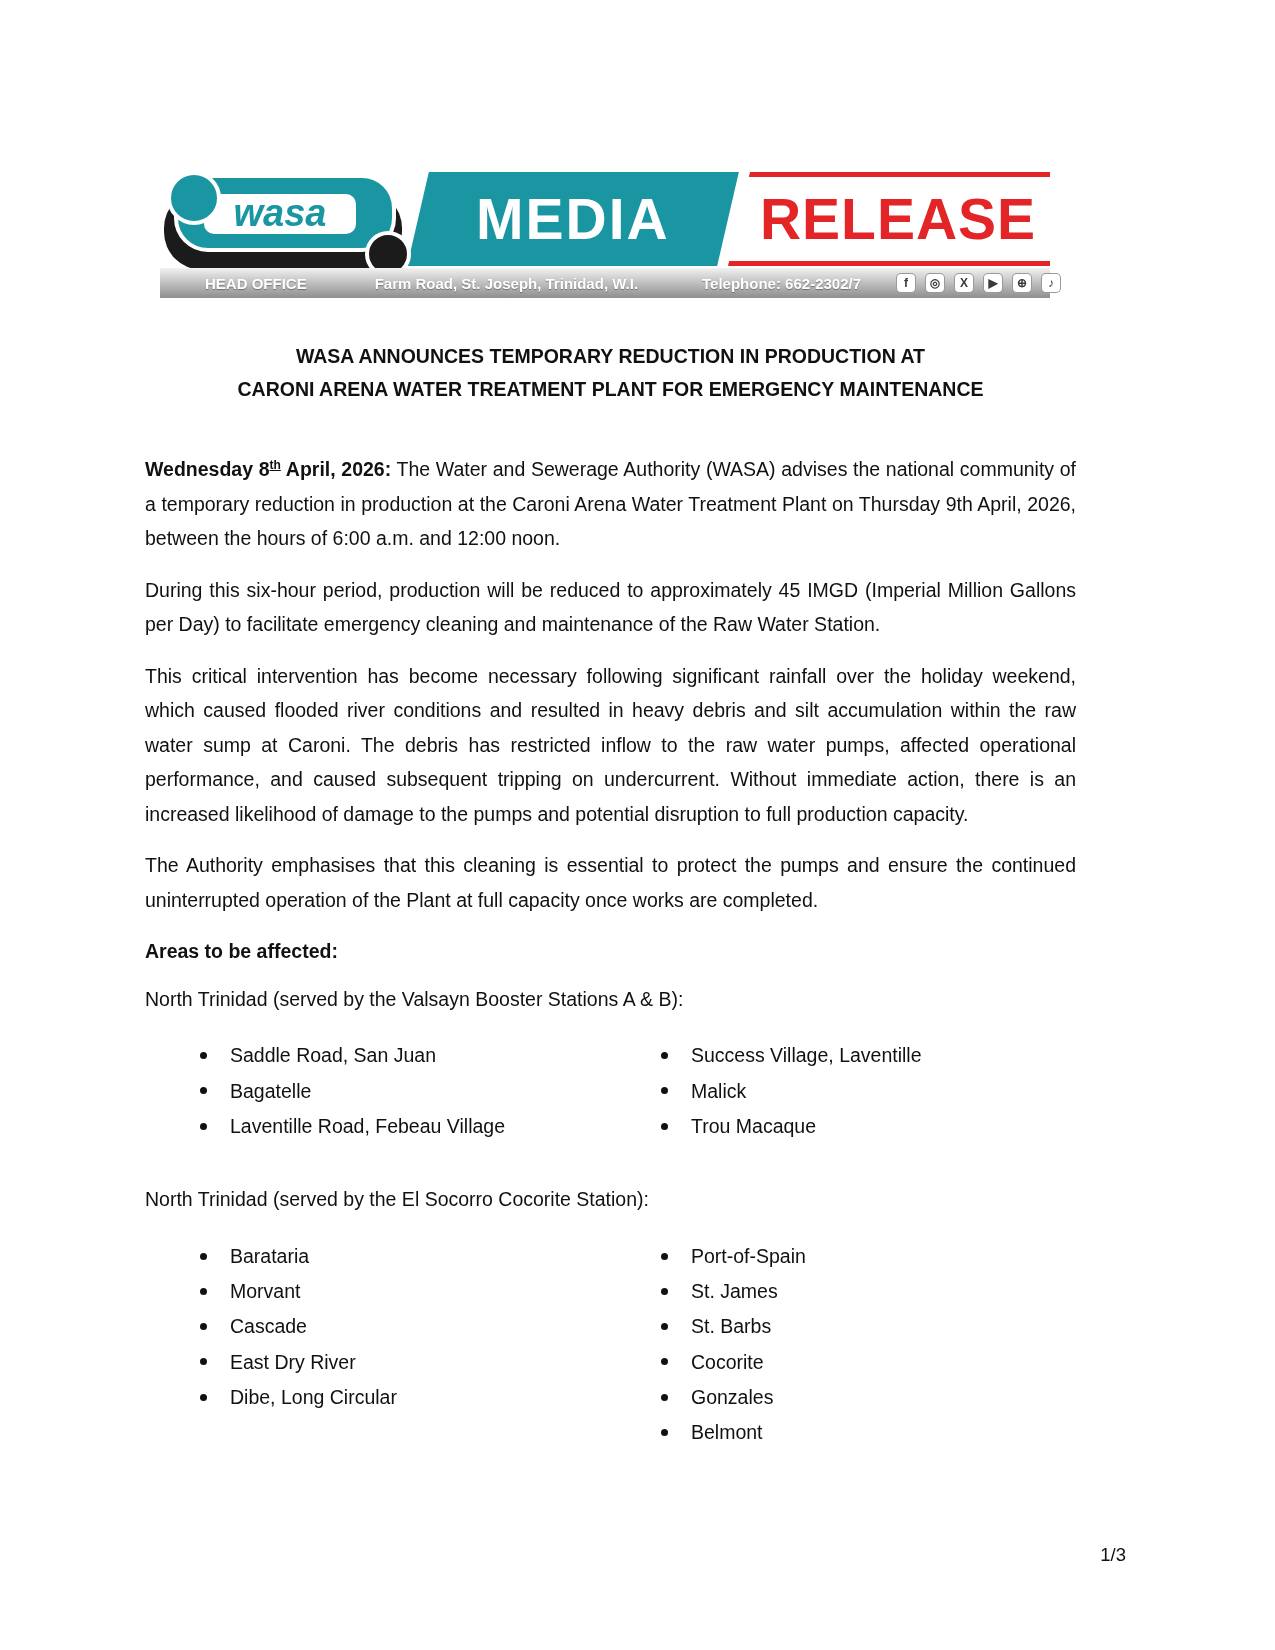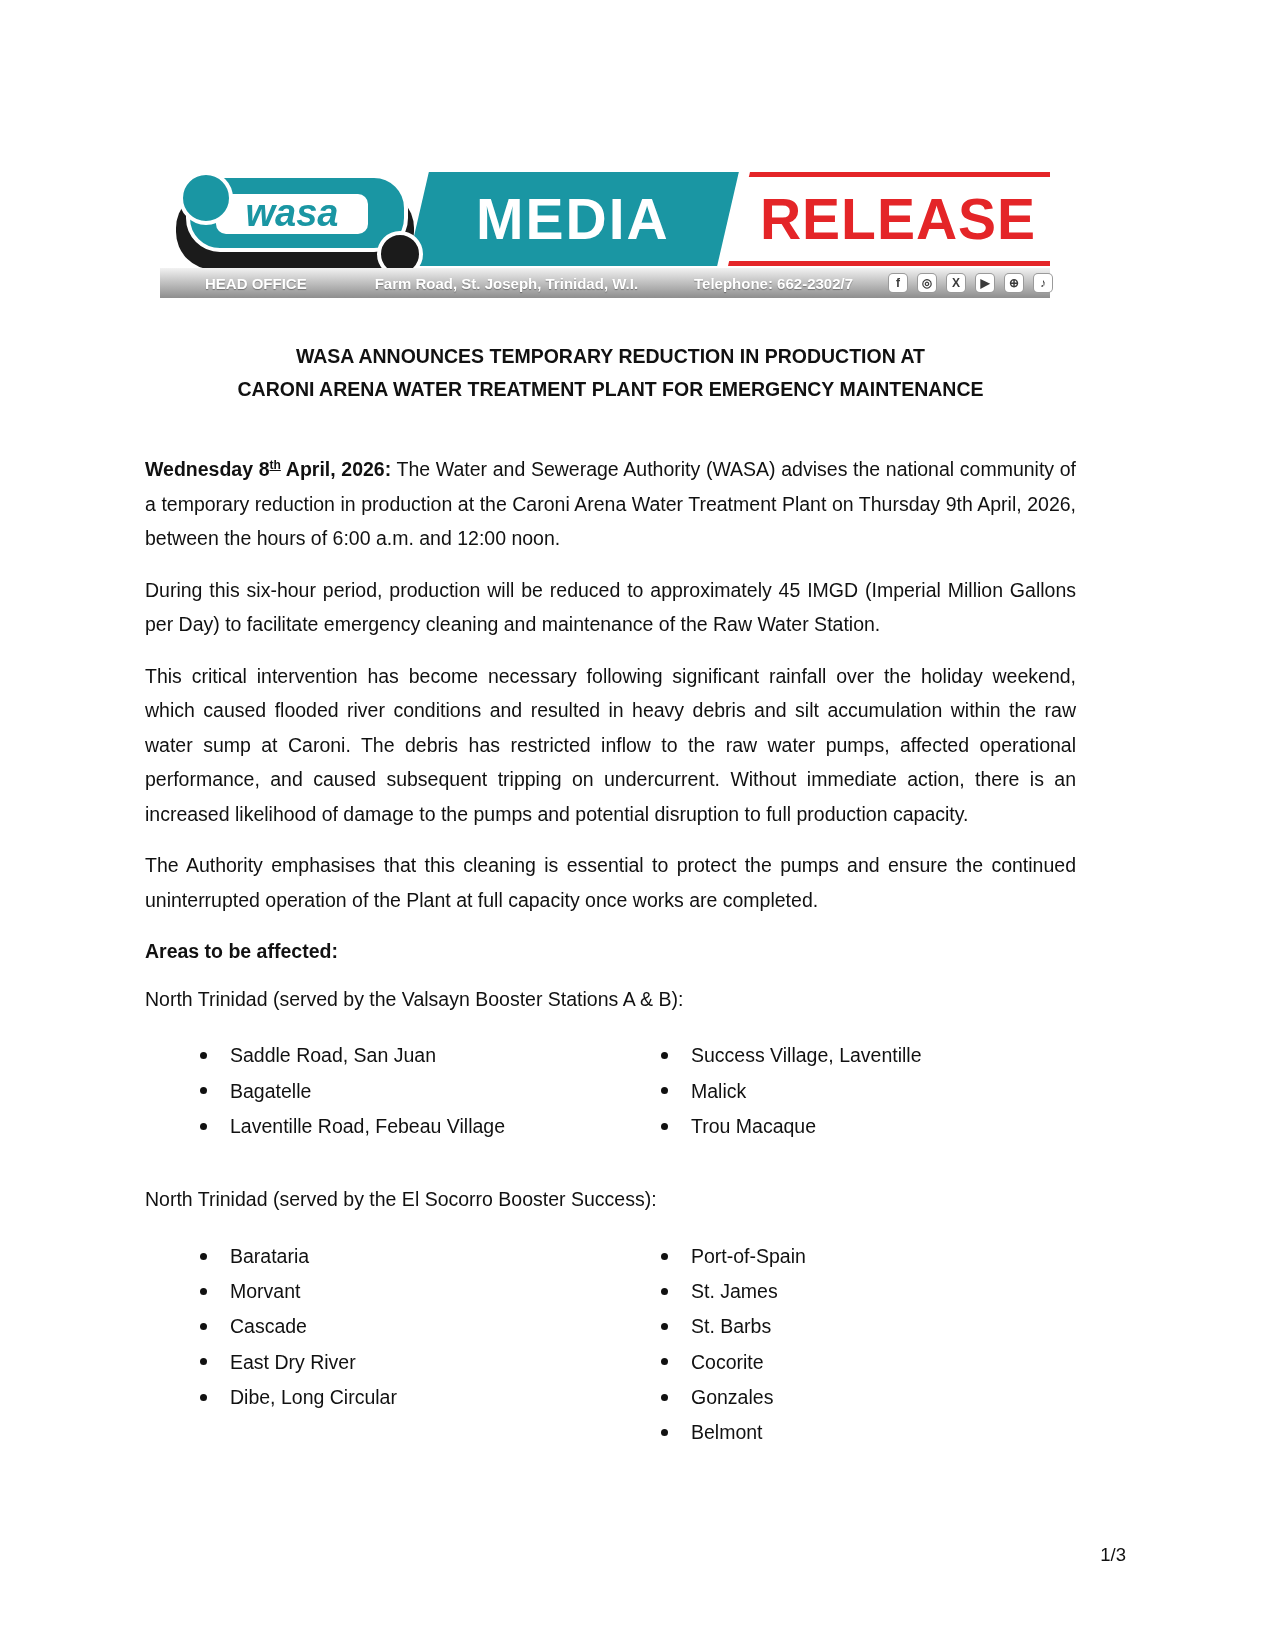--- a/index.html
+++ b/index.html
@@ -24,31 +24,31 @@
   }
   .release-shape {
     position:absolute; left:560px; top:4px; right:0; height:94px;
     background:#ffffff;
     border-top:5px solid #e42528; border-bottom:5px solid #e42528;
     clip-path:polygon(30px 0, 100% 0, 100% 100%, 8px 100%);
     display:flex; align-items:center; justify-content:center;
   }
   .release-text { color:#e42528; font-weight:bold; font-size:57px; letter-spacing:1px; padding-left:26px; }
 
-  .logo-box { position:absolute; left:12px; top:0; width:262px; height:108px; }
+  .logo-box { position:absolute; left:0; top:0; width:262px; height:108px; }
 
   .address-bar {
     position:absolute; left:0; top:100px; width:890px; height:30px;
     background:linear-gradient(180deg,#f2f2f2 0%, #c9c9c9 40%, #8e8e8e 100%);
     display:flex; align-items:center; padding:0 10px 0 45px;
     color:#ffffff; font-weight:bold; font-size:15px;
     text-shadow:0 1px 1px rgba(0,0,0,0.35); white-space:nowrap;gap:36px;
   }
   .address-bar .office { margin-right:32px; }
-  .address-bar .addr { margin-right:20px; }
+  .address-bar .addr { margin-right:28px; }
   .icon-row { margin-left:auto; display:flex; gap:11px; }
   .soc {
     width:18px; height:18px; border-radius:4px; background:#ffffff; color:#3a3a3a;
     display:flex; align-items:center; justify-content:center;
     font-size:12px; font-weight:bold; line-height:1;
     box-shadow:0 0 0 1px #9a9a9a; text-shadow:none;
   }
 
   
   .content { position:absolute; left:145px; top:340px; width:931px; font-size:19.5px; line-height:34.5px; }
@@ -153,21 +153,21 @@
             <span class="bullet"></span>
             <span>Malick</span>
           </div>
           <div class="bullet-item">
             <span class="bullet"></span>
             <span>Trou Macaque</span>
           </div>
         </div>
     </div>
 
-    <p class="para subhead">North Trinidad (served by the El Socorro Booster Success):</p>
+    <p class="para subhead">North Trinidad (served by the El Socorro Cocorite Station):</p>
 
     <div class="bullet-cols">
       <div class="bullet-col1">
           <div class="bullet-item">
             <span class="bullet"></span>
             <span>Barataria</span>
           </div>
           <div class="bullet-item">
             <span class="bullet"></span>
             <span>Morvant</span>

